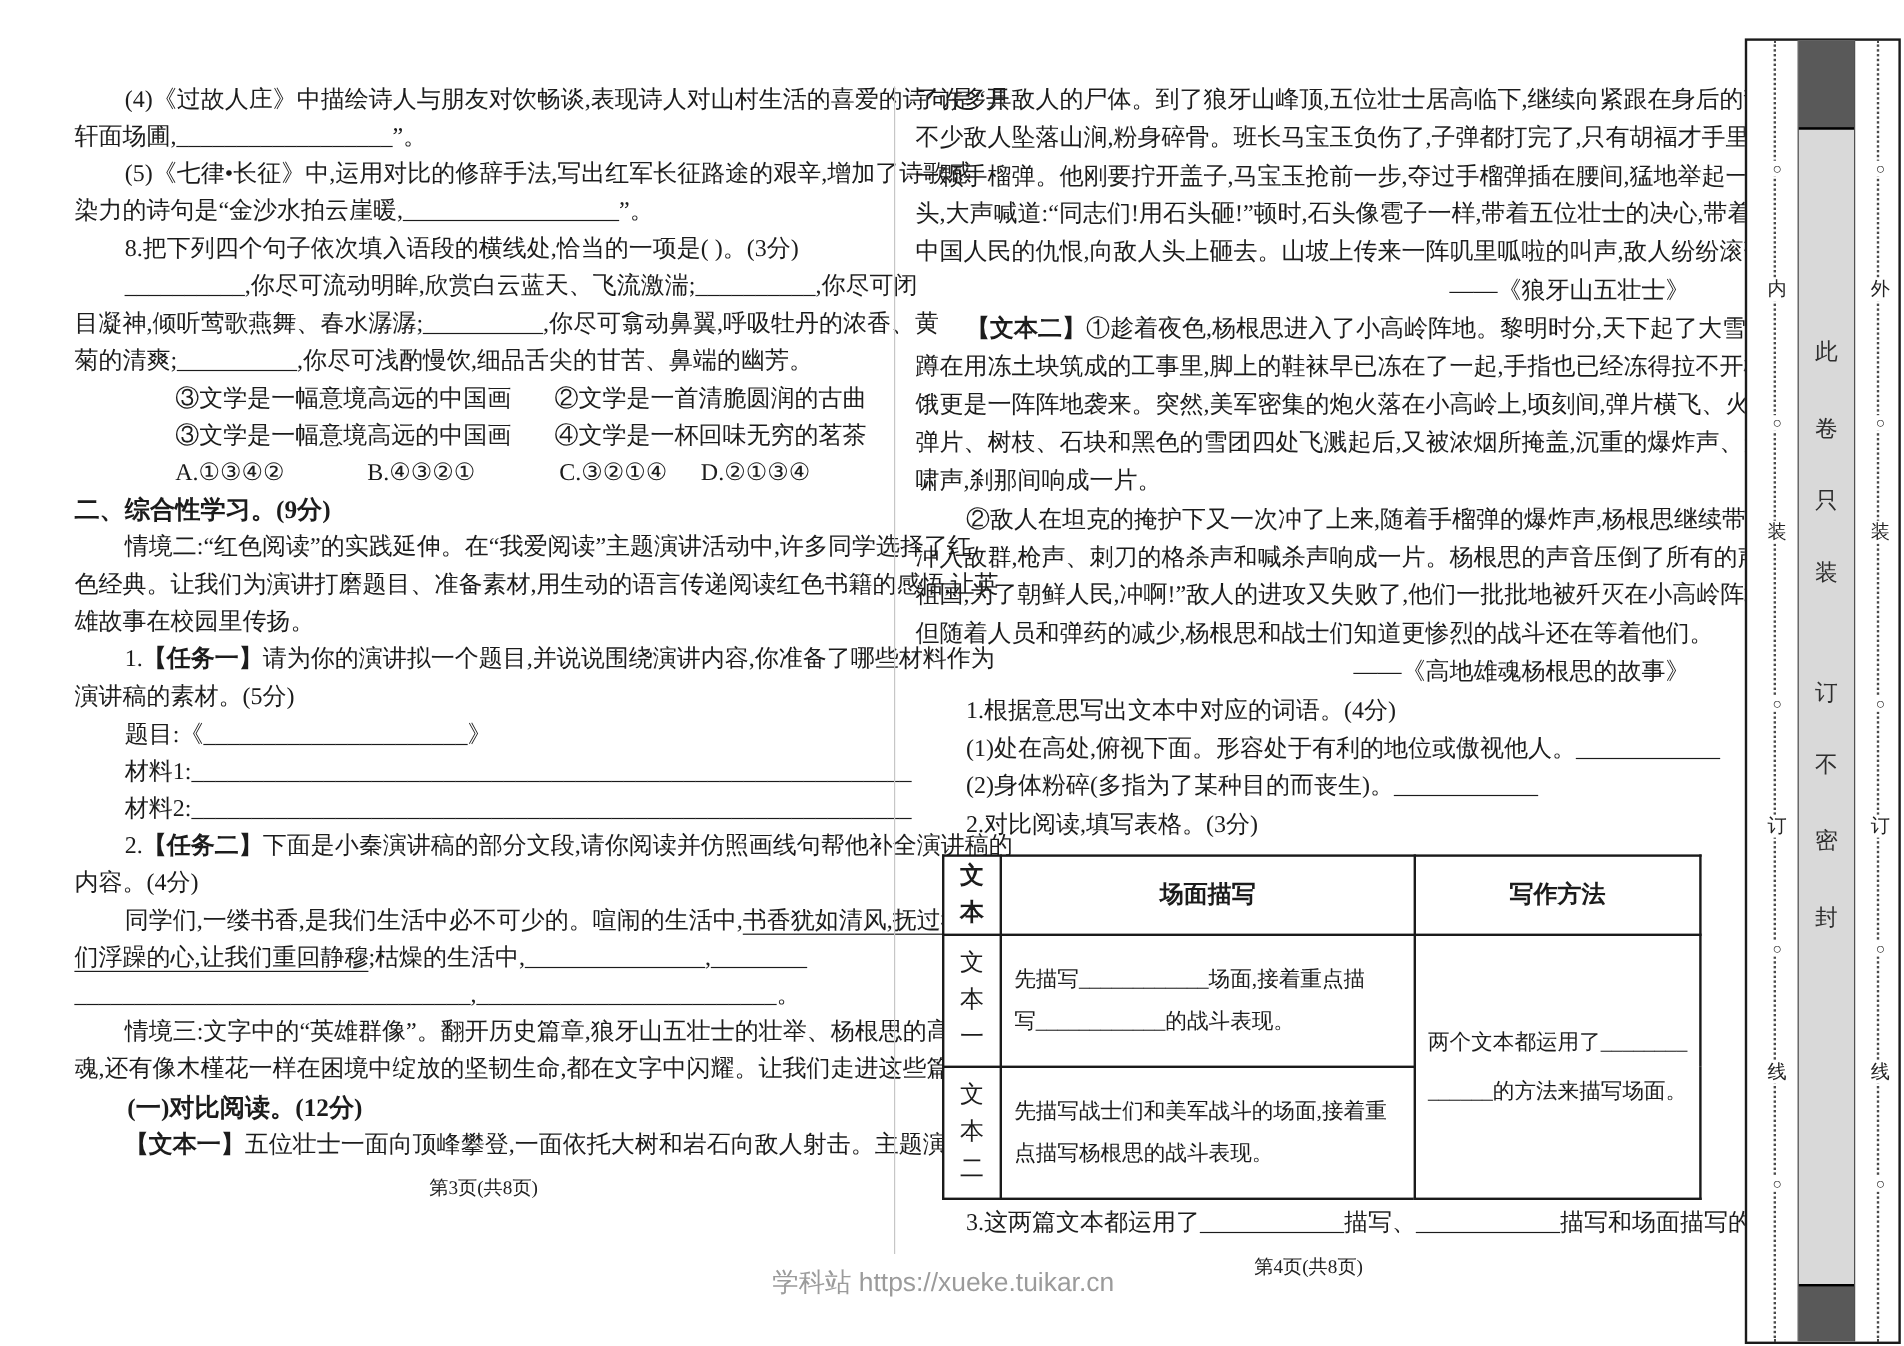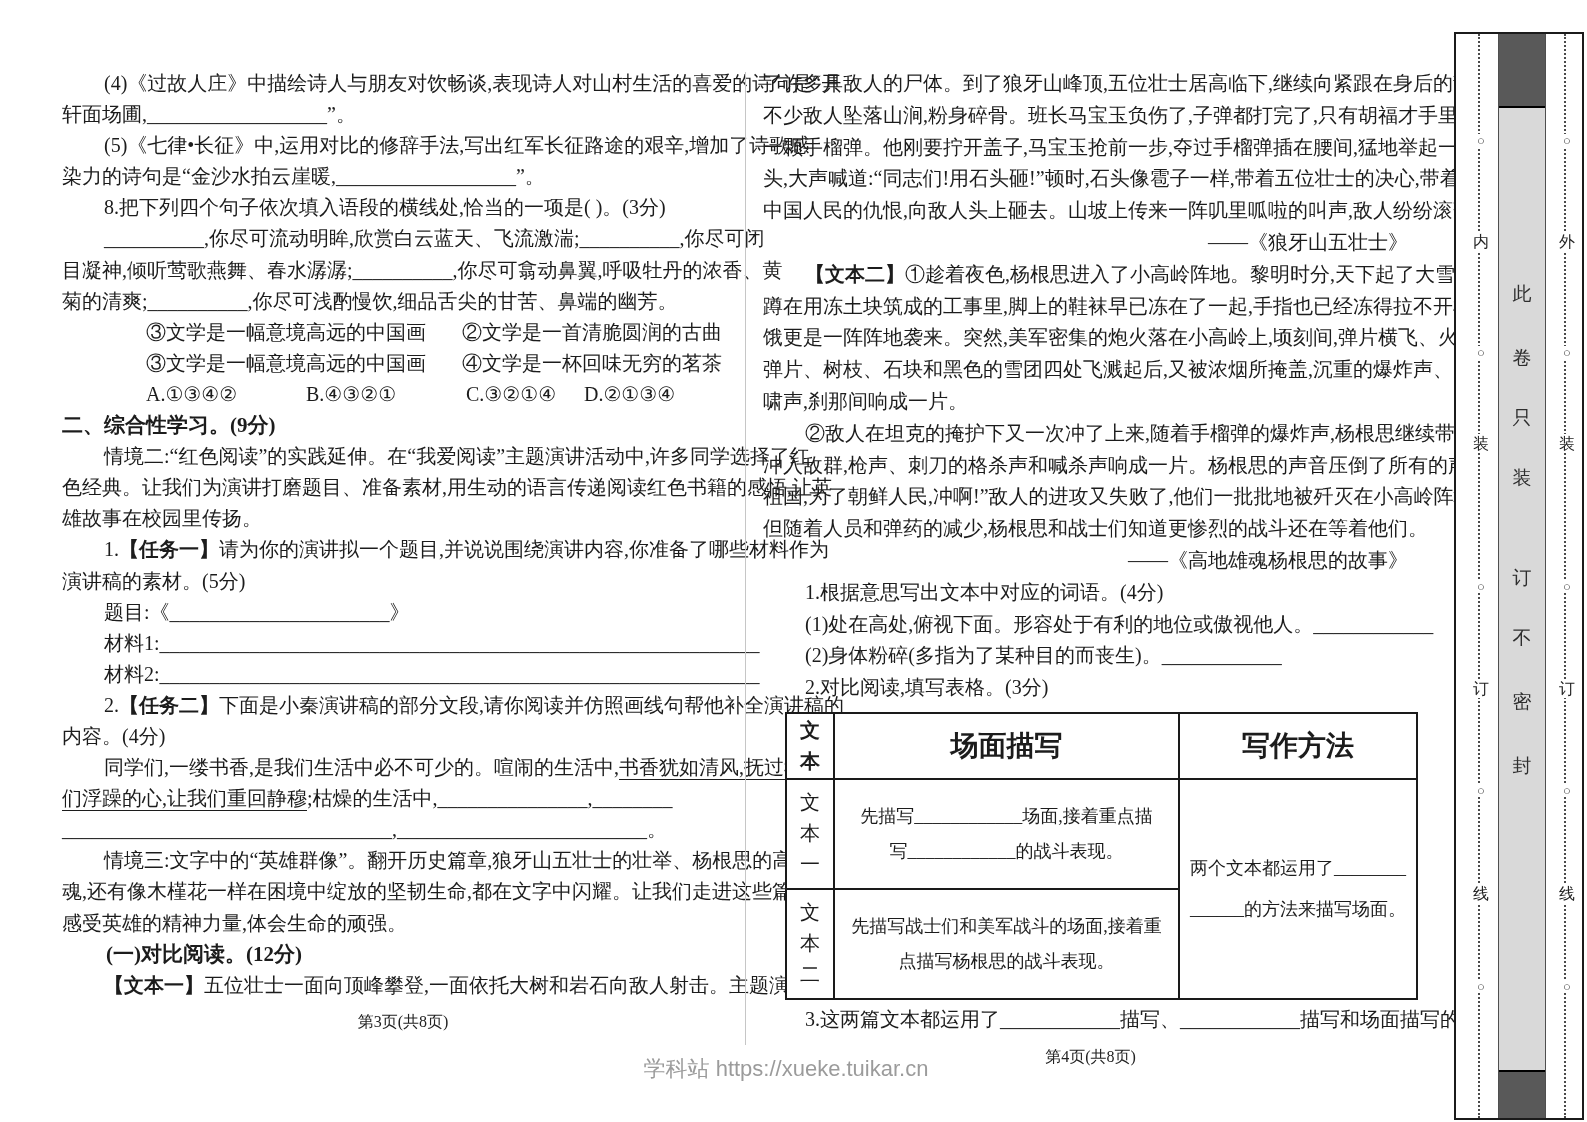--- a/index.html
+++ b/index.html
@@ -22,24 +22,24 @@
   .opt{display:inline-block;width:160px;}
   .pgfoot{text-align:center;font-size:16px;height:26px;line-height:26px;margin-top:8px;color:#222;}
   #divider{position:absolute;left:745px;top:72px;height:973px;width:1px;background:#c6c6c6;}
 
   
   #cmp-table{border-collapse:collapse;margin:8px 0 4px 22px;table-layout:fixed;}
   #cmp-table td,#cmp-table th{border:2px solid #1a1a1a;vertical-align:middle;font-size:18px;background:#fff;}
   #cmp-table .c1{width:58px;text-align:center;white-space:pre-line;line-height:1.55;font-size:20px;}
   #cmp-table .c2{width:330px;}
   #cmp-table .c3{width:214px;}
-  #cmp-table th{font-weight:bold;font-size:28px;text-align:center;}
+  #cmp-table th{font-weight:bold;font-size:20px;text-align:center;}
   #cmp-table .hrow{height:64px;}
   #cmp-table .drow{height:110px;}
-  .scene{padding:2px 10px;white-space:pre;line-height:1.95;text-align:center;}
+  .scene{padding:2px 10px;white-space:pre;line-height:1.95;text-align:left;}
   .method{padding:6px 10px;white-space:pre;line-height:2.3;text-align:left;}
 
   
   #binding{position:absolute;left:1454px;top:32px;width:130px;height:1088px;border:2px solid #1b1b1b;background:#fff;box-sizing:border-box;}
   .dotline{position:absolute;top:0;bottom:0;width:0;border-left:2px dotted #4a4a4a;}
   #dot-inner{left:22px;}
   #dot-outer{left:108px;}
   .dmark{position:absolute;left:-9px;width:20px;text-align:center;background:#fff;font-size:16px;color:#222;line-height:1.2;}
   .dcircle{position:absolute;left:-8px;width:18px;text-align:center;background:#fff;font-size:13px;color:#333;line-height:1;}
   #graystrip{position:absolute;left:42px;top:0;bottom:0;width:46px;background:#d9d9d9;border-left:1px solid #4f4f4f;border-right:1px solid #4f4f4f;}
@@ -75,21 +75,20 @@
       <div class="ln ind"><span>题目:《______________________》</span></div>
       <div class="ln ind"><span>材料1:____________________________________________________________</span></div>
       <div class="ln ind"><span>材料2:____________________________________________________________</span></div>
       <div class="ln ind"><span>2.</span><span class="b">【任务二】</span><span>下面是小秦演讲稿的部分文段,请你阅读并仿照画线句帮他补全演讲稿的</span></div>
       <div class="ln"><span>内容。(4分)</span></div>
       <div class="ln ind"><span>同学们,一缕书香,是我们生活中必不可少的。喧闹的生活中,</span><span class="u">书香犹如清风,抚过我</span></div>
       <div class="ln"><span class="u">们浮躁的心,让我们重回静穆</span><span>;枯燥的生活中,_______________,________</span></div>
       <div class="ln"><span>_________________________________,_________________________。</span></div>
       <div class="ln ind kai"><span>情境三:文字中的“英雄群像”。翻开历史篇章,狼牙山五壮士的壮举、杨根思的高地雄</span></div>
       <div class="ln kai"><span>魂,还有像木槿花一样在困境中绽放的坚韧生命,都在文字中闪耀。让我们走进这些篇章,</span></div>
-      <div class="ln kai"><span>感受英雄的精神力量,体会生命的顽强。</span></div>
       <div class="ln ind bold"><span>(一)对比阅读。(12分)</span></div>
       <div class="ln ind kai"><span class="b">【文本一】</span><span>五位壮士一面向顶峰攀登,一面依托大树和岩石向敌人射击。主题演讲活动中</span></div>
     </div>
   <div class="pgfoot">第3页(共8页)</div>
 </div>
 
 <div id="divider"></div>
 
 <div class="col" id="col-right">
   <div id="right-pre">

